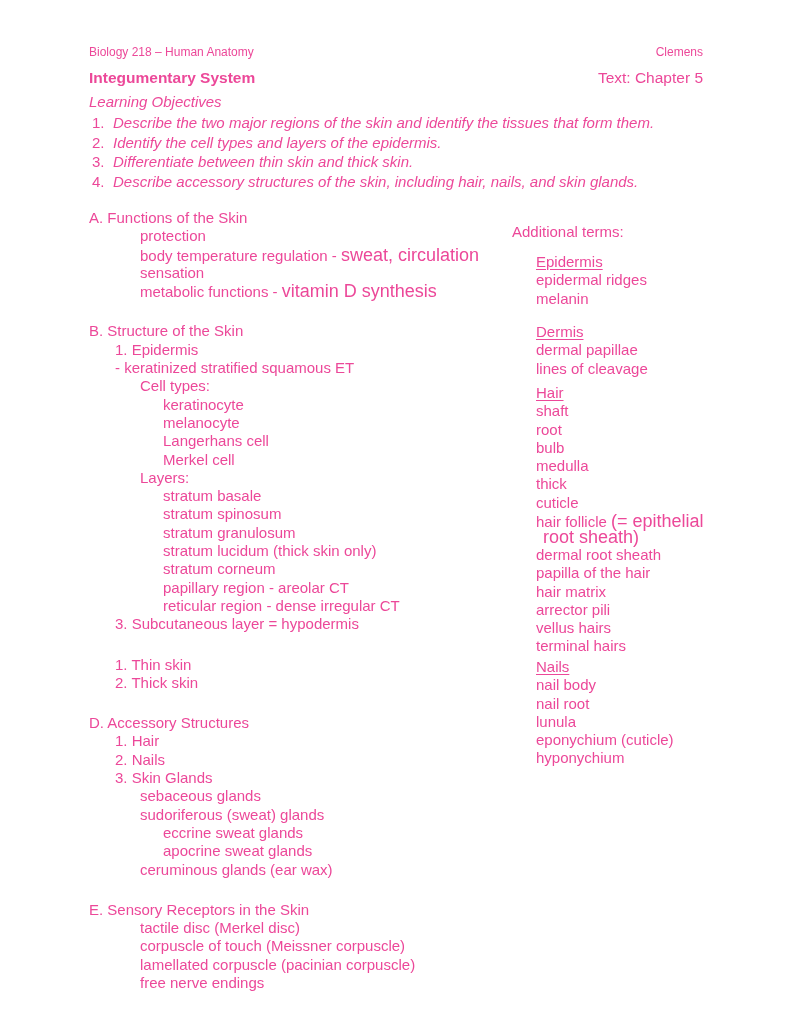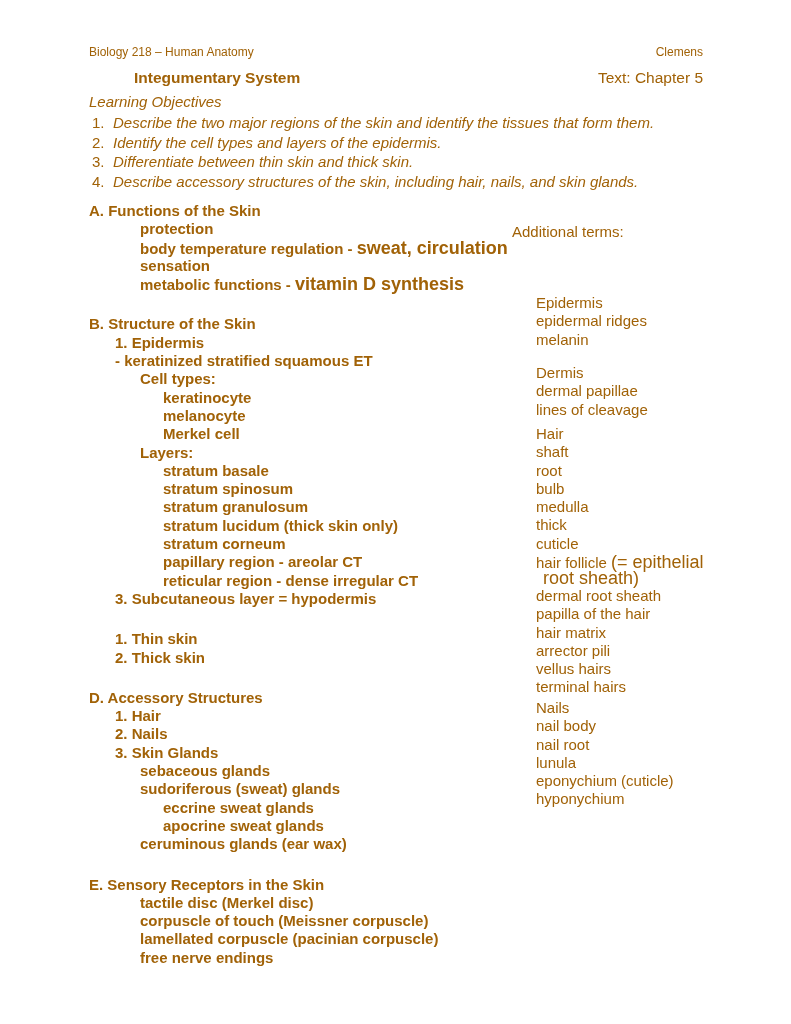--- a/index.html
+++ b/index.html
@@ -1,36 +1,36 @@
 <!DOCTYPE html>
 <html><head>
 <meta charset="utf-8">
 <style>
   html, body { margin: 0; padding: 0; background: #ffffff; }
   .page {
     position: relative;
     width: 791px;
     height: 1024px;
     background: #ffffff;
-    color: #a16207;
+    color: #ec4899;
     font-family: "Liberation Sans", "DejaVu Sans", sans-serif;
     font-size: 15px;
     overflow: hidden;
   }
   
   .hdr-row {
     position: absolute;
     left: 89px;
     right: 88px;
     display: flex;
     justify-content: space-between;
     align-items: baseline;
   }
   .hdr-row1 { top: 45px; font-size: 12px; line-height: 14px; }
-  .hdr-row2 { top: 68px; font-size: 15.5px; line-height: 19px; margin-left: 45px; }
+  .hdr-row2 { top: 68px; font-size: 15.5px; line-height: 19px; }
   .doc-title { font-weight: bold; }
   
   .obj-heading {
     position: absolute;
     top: 93px;
     left: 89px;
     font-style: italic;
     font-size: 15px;
     line-height: 18px;
   }
@@ -39,34 +39,33 @@
     top: 113px;
     left: 92px;
     line-height: 19.5px;
   }
   .obj-row { display: flex; }
   .obj-num { width: 21px; flex: none; font-style: normal; }
   .obj-text { font-style: italic; }
   
   .outline {
     position: absolute;
-    top: 202px;
+    top: 209px;
     left: 89px;
     width: 420px;
-    font-weight: bold;
   }
   .sec + .sec { margin-top: 22px; }
   .ln { height: 18.3px; line-height: 18.3px; white-space: nowrap; }
   .ind0 { padding-left: 0; }
   .ind1 { padding-left: 26px; }
   .ind2 { padding-left: 51px; }
   .ind3 { padding-left: 74px; }
   .sm { font-size: 18px; }
   .cont { height: 15.6px; line-height: 15.6px; padding-left: 7px; }
-  .und { text-underline-offset: 2px; margin-top: 41px; }
+  .und { text-decoration: underline; text-underline-offset: 2px; }
   
   .terms-heading {
     position: absolute;
     top: 223px;
     left: 512px;
     line-height: 18.3px;
   }
   .terms-group { position: absolute; left: 536px; }
   .grp-epidermis { top: 253px; }
   .grp-dermis    { top: 323px; }
@@ -117,20 +116,21 @@
         <div class="ln ind2"><span>sensation</span></div>
         <div class="ln ind2"><span>metabolic functions - </span><span class="sm">vitamin D synthesis</span></div>
       </div>
     <div class="sec">
         <div class="ln ind0"><span>B. Structure of the Skin</span></div>
         <div class="ln ind1"><span>1. Epidermis</span></div>
         <div class="ln ind1"><span>- keratinized stratified squamous ET</span></div>
         <div class="ln ind2"><span>Cell types:</span></div>
         <div class="ln ind3"><span>keratinocyte</span></div>
         <div class="ln ind3"><span>melanocyte</span></div>
+        <div class="ln ind3"><span>Langerhans cell</span></div>
         <div class="ln ind3"><span>Merkel cell</span></div>
         <div class="ln ind2"><span>Layers:</span></div>
         <div class="ln ind3"><span>stratum basale</span></div>
         <div class="ln ind3"><span>stratum spinosum</span></div>
         <div class="ln ind3"><span>stratum granulosum</span></div>
         <div class="ln ind3"><span>stratum lucidum (thick skin only)</span></div>
         <div class="ln ind3"><span>stratum corneum</span></div>
         <div class="ln ind3"><span>papillary region - areolar CT</span></div>
         <div class="ln ind3"><span>reticular region - dense irregular CT</span></div>
         <div class="ln ind1"><span>3. Subcutaneous layer = hypodermis</span></div>

